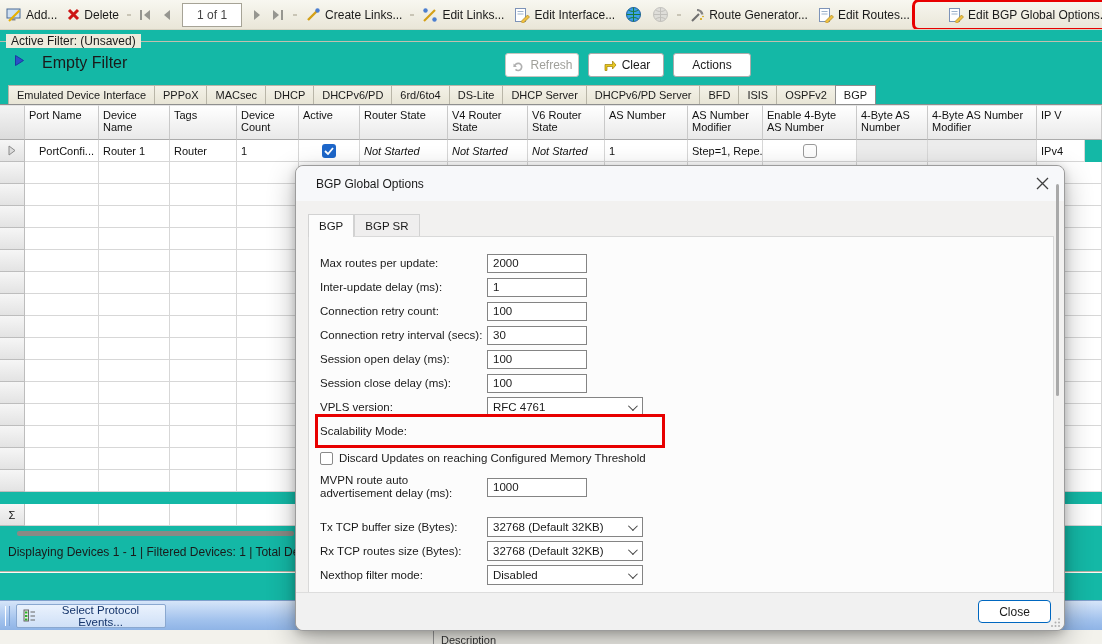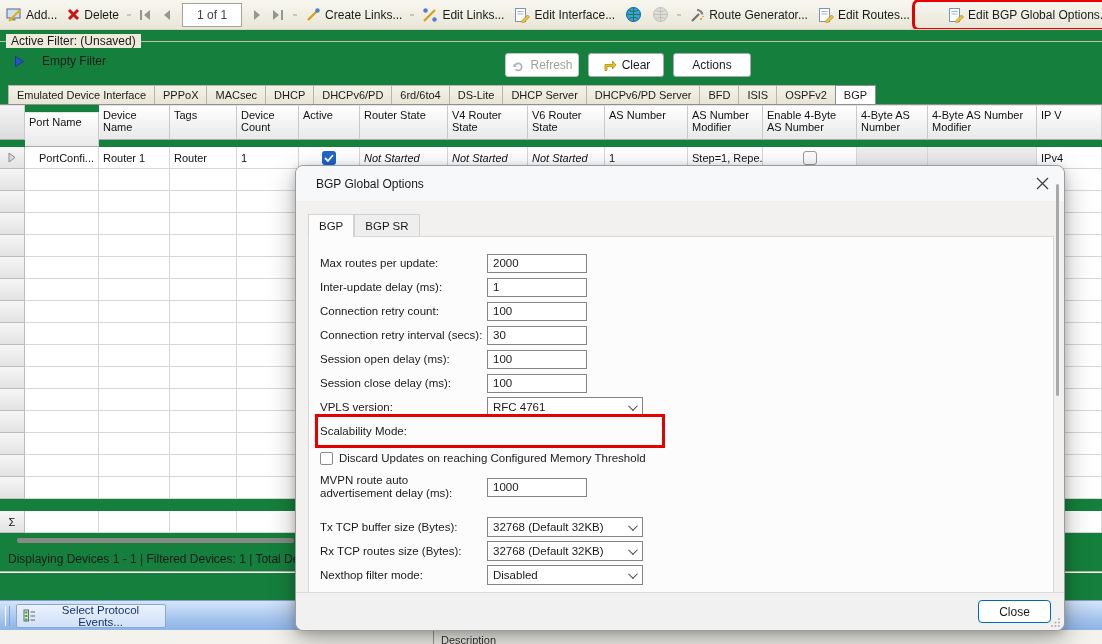--- a/index.html
+++ b/index.html
@@ -1,35 +1,35 @@
 <!DOCTYPE html>
 <html><head>
 <meta charset="utf-8">
 <style>
   html,body{margin:0;padding:0;background:#d8d8d8;}
-  .screen{position:relative;width:1102px;height:644px;background:#15803d;overflow:hidden;
+  .screen{position:relative;width:1102px;height:644px;background:#14b8a6;overflow:hidden;
           font-family:"Liberation Sans",sans-serif;color:#1a1a1a;}
 
   
   .toolbar{position:absolute;left:0;top:0;width:1102px;height:30px;display:flex;align-items:center;
            gap:2px;padding:0 2px;background:linear-gradient(#f8f7f0,#e9e6d8);
            border-bottom:1px solid #d6d2c2;white-space:nowrap;overflow:hidden;box-sizing:border-box;}
   .tbtn{display:flex;align-items:center;gap:4px;height:24px;padding:0 4px;font-size:12px;
         border-radius:3px;flex:0 0 auto;}
   .tbtn.disabled{color:#9b9b93;}
   .tsep{width:4px;height:2px;background:#c9c5b6;margin:0 2px;flex:0 0 auto;}
   .pagebox{width:58px;height:22px;border:1px solid #a6a396;background:#fff;display:flex;
            align-items:center;justify-content:center;font-size:12px;color:#444;margin:0 4px;flex:0 0 auto;}
   .redbox{outline:3px solid #e80000;outline-offset:1px;padding-left:32px;}
 
   
   .filter-area{position:absolute;left:0;top:30px;width:1102px;height:55px;}
   .group-line{position:absolute;left:0;top:11px;width:100%;border-top:1px solid #c2beae;}
   .group-label{position:absolute;left:6px;top:4px;background:#eeebdc;padding:0 5px;font-size:12px;}
-  .filter-row{position:absolute;left:14px;top:24px;display:flex;align-items:center;gap:17px;font-size:12px;}
+  .filter-row{position:absolute;left:14px;top:24px;display:flex;align-items:flex-start;gap:17px;font-size:16px;}
   .filter-buttons{position:absolute;top:23px;left:505px;display:flex;gap:9px;}
   .fbtn{display:flex;align-items:center;justify-content:center;gap:5px;height:24px;
         border:1px solid #ababab;border-radius:3px;background:#fff;font-size:12px;box-sizing:border-box;}
   .fbtn.refresh{width:74px;color:#a0a09a;border-color:#c6c6c0;}
   .fbtn.clear{width:76px;}
   .fbtn.actions{width:78px;}
 
   
   .tabstrip{position:absolute;left:0;top:85px;width:1102px;height:20px;display:flex;align-items:flex-end;
             border-bottom:1px solid #8f8f8f;box-sizing:border-box;padding-left:8px;overflow:hidden;}
@@ -306,21 +306,21 @@
       <div class="ptab">DHCPv6/PD Server</div>
       <div class="ptab">BFD</div>
       <div class="ptab">ISIS</div>
       <div class="ptab">OSPFv2</div>
       <div class="ptab active">BGP</div>
     </div>
 
   <div class="grid">
     <div class="grow" id="gridHeader">
         <div class="hcell sel" style="width: 25px;"></div>
-        <div class="hcell" style="width: 74px; margin-top: 7px;">Port Name</div>
+        <div class="hcell" style="width: 74px;">Port Name</div>
         <div class="hcell" style="width: 71px;">Device Name</div>
         <div class="hcell" style="width: 67px;">Tags</div>
         <div class="hcell" style="width: 62px;">Device Count</div>
         <div class="hcell" style="width: 61px;">Active</div>
         <div class="hcell" style="width: 88px;">Router State</div>
         <div class="hcell" style="width: 80px;">V4 Router State</div>
         <div class="hcell" style="width: 77px;">V6 Router State</div>
         <div class="hcell" style="width: 83px;">AS Number</div>
         <div class="hcell" style="width: 75px;">AS Number Modifier</div>
         <div class="hcell" style="width: 94px;">Enable 4-Byte AS Number</div>
@@ -348,21 +348,21 @@
         <div class="gcell italic" style="width: 88px;">Not Started</div>
         <div class="gcell italic" style="width: 80px;">Not Started</div>
         <div class="gcell italic" style="width: 77px;">Not Started</div>
         <div class="gcell" style="width: 83px;">1</div>
         <div class="gcell" style="width: 75px;">Step=1, Repe...</div>
         <div class="gcell center" style="width: 94px;">
           <div class="gcb off"></div>
         </div>
         <div class="gcell dis" style="width: 71px;"></div>
         <div class="gcell dis" style="width: 109px;"></div>
-        <div class="gcell" style="width: 65px;">IPv4</div>
+        <div class="gcell" style="width: 48px;">IPv4</div>
       </div>
     <div id="emptyRows">
         <div class="grow">
           <div class="gcell selc" style="width: 25px;"></div>
           <div class="gcell" style="width: 74px;"></div>
           <div class="gcell" style="width: 71px;"></div>
           <div class="gcell" style="width: 67px;"></div>
           <div class="gcell" style="width: 62px;"></div>
           <div class="gcell" style="width: 61px;"></div>
           <div class="gcell" style="width: 88px;"></div>

